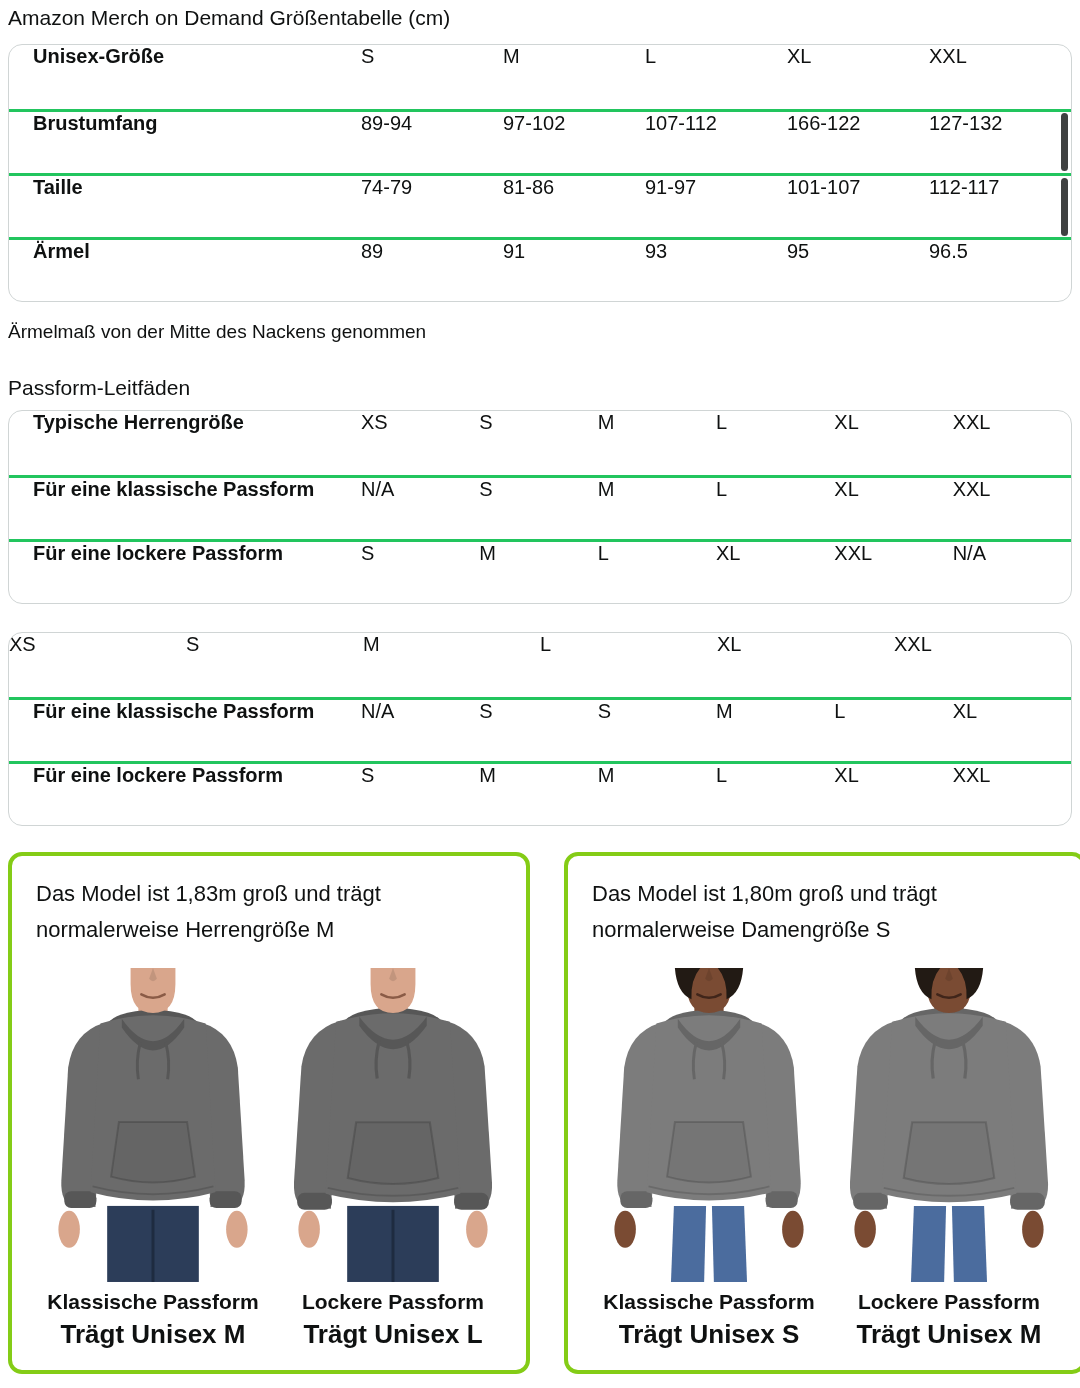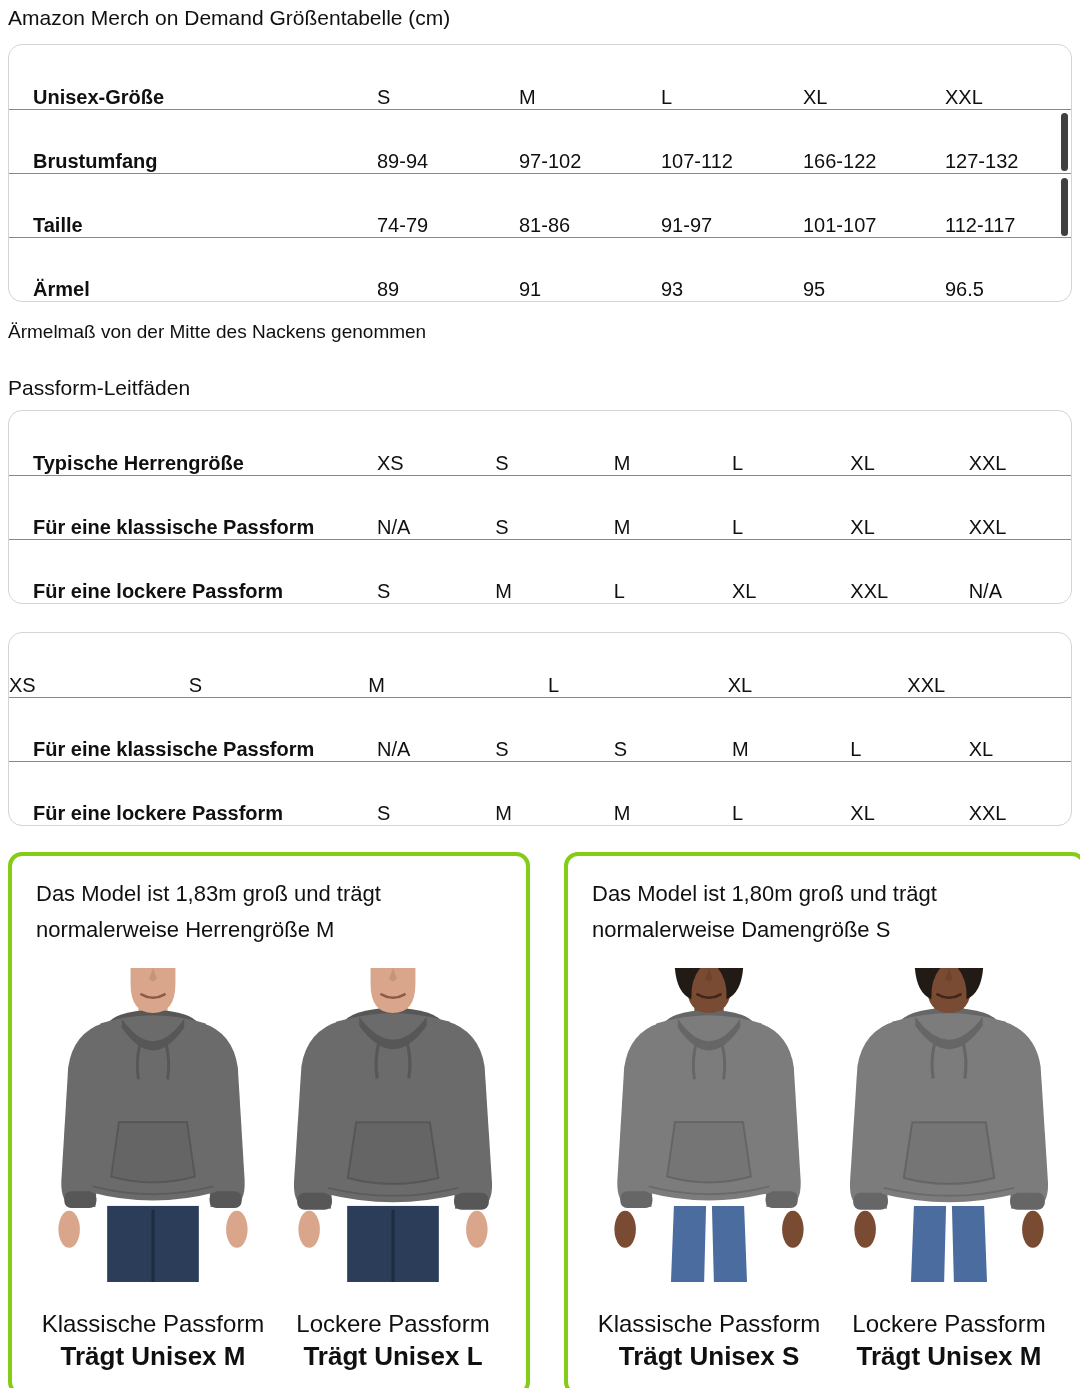--- a/index.html
+++ b/index.html
@@ -11,22 +11,22 @@
   }
   .wrap { padding: 2px 8px 0 8px; }
 
   .page-title { font-size: 21px; font-weight: 400; padding: 2px 0 0 0; line-height: 28px; }
 
   .tbl {
     border: 1px solid #D0D5D5; border-radius: 14px; background: #fff;
     overflow: hidden; position: relative;
   }
   .tbl-size { margin-top: 12px; }
-  .row { display: flex; align-items: flex-end; height: 64px; gap: 16px; }
-  .row + .row { border-top: 1px solid #22c55e; }
+  .row { display: flex; align-items: flex-start; height: 64px; }
+  .row + .row { border-top: 3px solid #22c55e; }
   .row-label { width: 352px; padding-left: 24px; font-weight: 700; font-size: 20px; }
   .cell { flex: 1; font-size: 20px; font-weight: 400; }
 
   .footnote { margin-top: 18px; font-size: 19px; line-height: 24px; }
   .section-heading { margin-top: 30px; font-size: 21px; line-height: 28px; font-weight: 400; }
   .tbl-fit { margin-top: 8px; }
   .tbl-fit + .tbl-fit { margin-top: 28px; }
 
   .scroll-thumb {
     position: absolute; right: 3px; width: 7px; border-radius: 4px;
@@ -37,21 +37,21 @@
   .cards { display: flex; gap: 34px; margin-top: 26px; }
   .card {
     flex: 1; border: 4px solid #84cc16; border-radius: 14px;
     padding: 20px 16px 22px 24px; background: #fff;
   }
   .card-desc { font-size: 22px; line-height: 36px; font-weight: 400; max-width: 440px; }
   .figures { display: flex; gap: 6px; margin-top: 16px; justify-content: center; }
   .figure-block { width: 234px; text-align: center; }
   .fig-img { width: 234px; height: 322px; }
   .fig-img svg { display: block; }
-  .fit-caption { margin-top: 24px; font-size: 24px; font-weight: 400; line-height: 28px; }
+  .fit-caption { margin-top: 2px; font-size: 21px; font-weight: 700; line-height: 28px; }
   .wears-caption { margin-top: 4px; font-size: 26px; font-weight: 700; line-height: 28px; }
 </style>
 </head>
 <body>
 
 <div class="wrap">
 
   <div class="page-title">Amazon Merch on Demand Größentabelle (cm)</div>
 
   <div class="tbl tbl-size">

